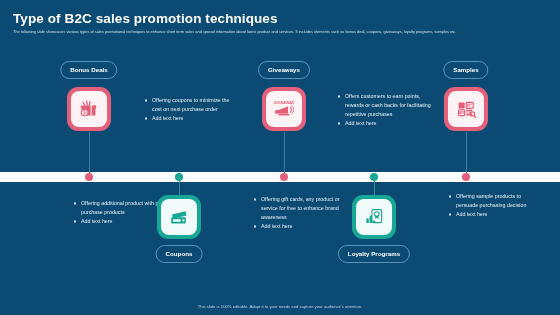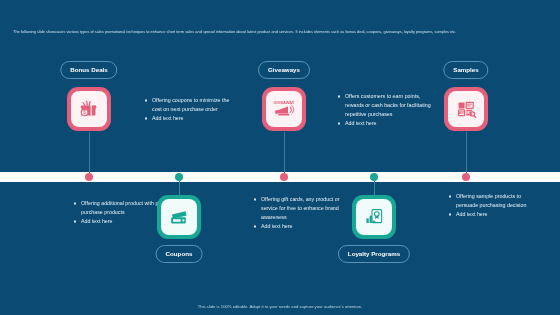--- a/index.html
+++ b/index.html
@@ -87,20 +87,21 @@
   .footer{
     position:absolute;left:0;bottom:6px;width:560px;text-align:center;
     font-size:4.2px;color:#bcd4e4;
   }
 </style>
 </head>
 <body>
 
 <div class="slide">
 
+  <div class="title">Type of B2C sales promotion techniques</div>
   <div class="subtitle">The following slide showcases various types of sales promotional techniques to enhance short term sales and spread information about latest product and services. It includes elements such as bonus deal, coupons, giveaways, loyalty programs, samples etc.</div>
 
   <div class="timeline"></div>
 
   <div class="stem" style="left:89px;top:132px;height:41px;"></div>
   <div class="stem teal" style="left:179px;top:181px;height:14px;"></div>
   <div class="stem" style="left:284px;top:132px;height:41px;"></div>
   <div class="stem teal" style="left:374px;top:181px;height:14px;"></div>
   <div class="stem" style="left:466px;top:132px;height:41px;"></div>
 

